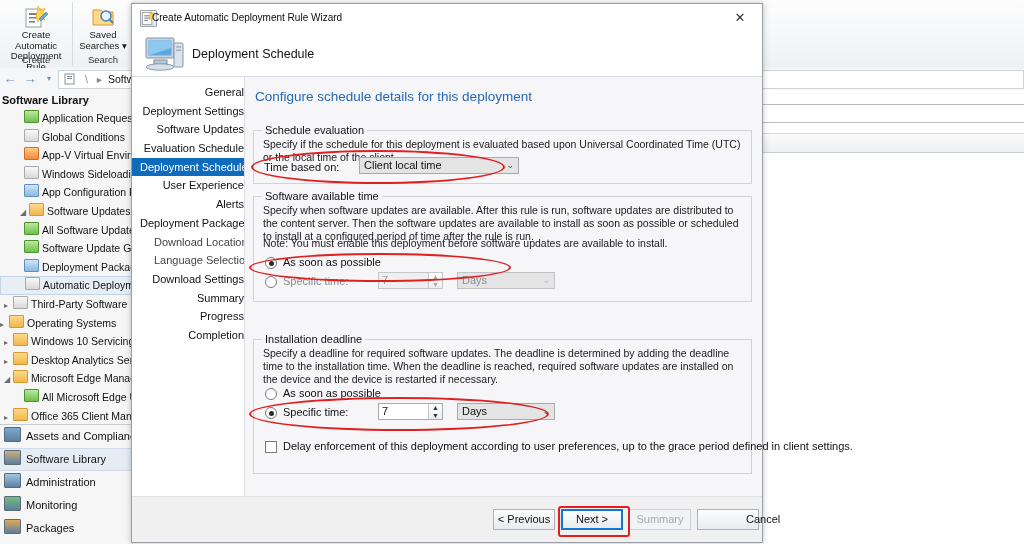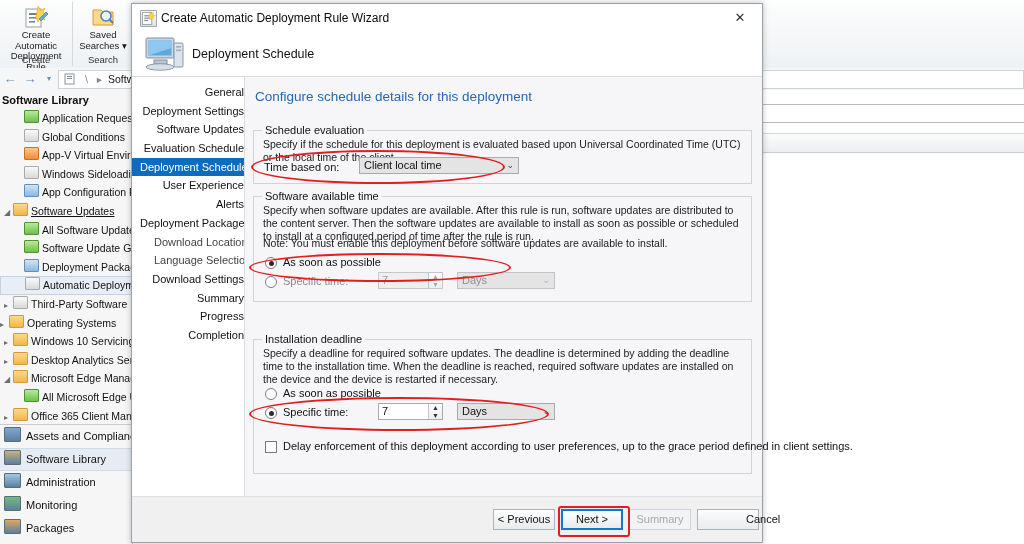--- a/index.html
+++ b/index.html
@@ -129,22 +129,22 @@
   }
   .dlg-title {
     position: absolute; left: 0; top: 0; right: 0; height: 28px;
     background: #ffffff; border-bottom: 1px solid #eceef0;
   }
   .dlg-title-icon {
     position: absolute; left: 8px; top: 6px; width: 15px; height: 15px;
     background: linear-gradient(#fdfdfd,#dfe3e7); border: 1px solid #9fa6ad; border-radius: 1px;
   }
   .dlg-title-text {
-    position: absolute; left: 29px; top: 0; height: 28px; line-height: 28px;
-    font-size: 12px; color: #0b0b0b;
+    position: absolute; left: 20px; top: 0; height: 28px; line-height: 28px;
+    font-size: 10px; color: #0b0b0b;
   }
   .dlg-close {
     position: absolute; right: 0; top: 0; width: 44px; height: 27px;
     text-align: center; line-height: 27px; font-size: 13px; color: #333;
   }
   .dlg-header {
     position: absolute; left: 0; top: 28px; right: 0; height: 44px;
     background: #ffffff; border-bottom: 1px solid #d8dce0;
   }
   .dlg-header-icon { position: absolute; left: 12px; top: 3px; }
@@ -298,21 +298,21 @@
     </div>
 
     <div class="tree-pane">
       <div class="tree-title">Software Library</div>
       <div id="tree-items">
           <div class="tree-item" style="padding-left: 15px;"><span class="tw"></span><span class="ti ic-green"></span><span>Application Requests</span></div>
           <div class="tree-item" style="padding-left: 15px;"><span class="tw"></span><span class="ti ic-grey"></span><span>Global Conditions</span></div>
           <div class="tree-item" style="padding-left: 15px;"><span class="tw"></span><span class="ti ic-orange"></span><span>App-V Virtual Environments</span></div>
           <div class="tree-item" style="padding-left: 15px;"><span class="tw"></span><span class="ti ic-grey"></span><span>Windows Sideloading Keys</span></div>
           <div class="tree-item" style="padding-left: 15px;"><span class="tw"></span><span class="ti ic-blue"></span><span>App Configuration Policies</span></div>
-          <div class="tree-item" style="padding-left: 4px; text-decoration: underline;"><span class="tw">◢</span><span class="ti ic-folder"></span><span>Software Updates</span></div>
+          <div class="tree-item" style="padding-left: 20px;"><span class="tw">◢</span><span class="ti ic-folder"></span><span>Software Updates</span></div>
           <div class="tree-item" style="padding-left: 15px;"><span class="tw"></span><span class="ti ic-green"></span><span>All Software Updates</span></div>
           <div class="tree-item" style="padding-left: 15px;"><span class="tw"></span><span class="ti ic-green"></span><span>Software Update Groups</span></div>
           <div class="tree-item" style="padding-left: 15px;"><span class="tw"></span><span class="ti ic-blue"></span><span>Deployment Packages</span></div>
           <div class="tree-item sel" style="padding-left: 15px;"><span class="tw"></span><span class="ti ic-grey"></span><span>Automatic Deployment Rules</span></div>
           <div class="tree-item" style="padding-left: 4px;"><span class="tw">▸</span><span class="ti ic-grey"></span><span>Third-Party Software Update</span></div>
           <div class="tree-item" style="padding-left: 0;"><span class="tw">▸</span><span class="ti ic-folder"></span><span>Operating Systems</span></div>
           <div class="tree-item" style="padding-left: 4px;"><span class="tw">▸</span><span class="ti ic-folder"></span><span>Windows 10 Servicing</span></div>
           <div class="tree-item" style="padding-left: 4px;"><span class="tw">▸</span><span class="ti ic-folder"></span><span>Desktop Analytics Servicing</span></div>
           <div class="tree-item" style="padding-left: 4px;"><span class="tw">◢</span><span class="ti ic-folder"></span><span>Microsoft Edge Management</span></div>
           <div class="tree-item" style="padding-left: 15px;"><span class="tw"></span><span class="ti ic-green"></span><span>All Microsoft Edge Updates</span></div>

